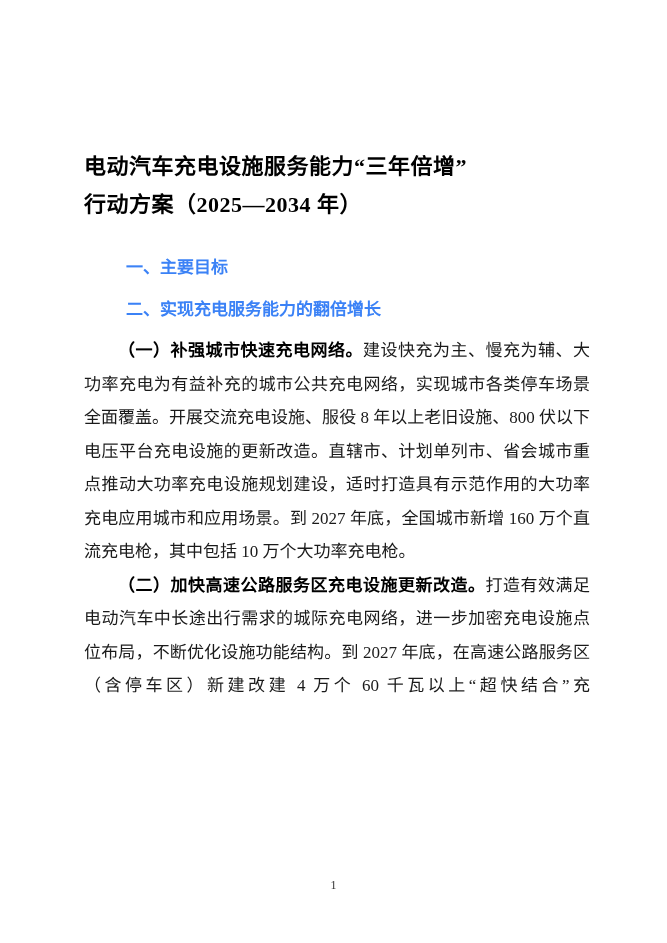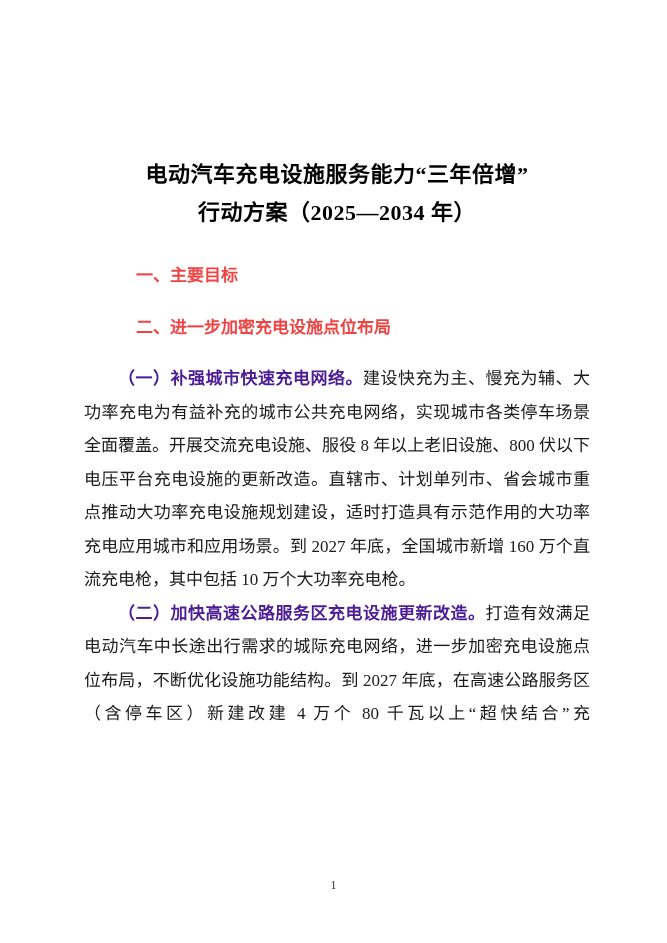--- a/index.html
+++ b/index.html
@@ -19,51 +19,50 @@
     }
     .content {
       box-sizing: border-box;
       padding: 148px 77px 0 84px;
     }
     .doc-title {
       font-family: "Liberation Serif", "DejaVu Serif", serif;
       font-weight: 700;
       font-size: 22px;
       line-height: 38px;
-      text-align: center;
+      text-align: left;
       letter-spacing: 0.5px;
       color: #000000;
-      margin-top: 8px;
     }
     .body-block {
       margin-top: 27px;
       font-size: 17px;
       line-height: 33.5px;
     }
     .heading {
       font-family: "Liberation Sans", "DejaVu Sans", sans-serif;
       font-weight: 700;
       font-size: 17px;
       text-indent: 2em;
-      margin: 18px;
-      color: #ef4444;
+      margin: 8px;
+      color: #3b82f6;
     }
     .para {
       font-family: "Liberation Serif", "DejaVu Serif", serif;
       text-align: justify;
       text-indent: 2em;
       margin: 0;
       color: #1a1a1a;
     }
     .para.truncated {
       text-align-last: justify;
     }
     .lead {
       font-weight: 700;
-      color: #4c1d95;
+      color: #000000;
     }
     .page-number {
       position: absolute;
       left: 0;
       right: 0;
       bottom: 50px;
       text-align: center;
       font-family: "Liberation Serif", "DejaVu Serif", serif;
       font-size: 12px;
       color: #333333;
@@ -78,23 +77,23 @@
     <div class="doc-title">
       <div>电动汽车充电设施服务能力“三年倍增”</div>
       <div>行动方案（2025—2034 年）</div>
     </div>
 
     <div class="body-block">
 
       <h2 class="heading">一、主要目标</h2>
 
 
-      <h2 class="heading">二、进一步加密充电设施点位布局</h2>
+      <h2 class="heading">二、实现充电服务能力的翻倍增长</h2>
 
       <p class="para"><span class="lead">（一）补强城市快速充电网络。</span><span>建设快充为主、慢充为辅、大功率充电为有益补充的城市公共充电网络，实现城市各类停车场景全面覆盖。开展交流充电设施、服役 8 年以上老旧设施、800 伏以下电压平台充电设施的更新改造。直辖市、计划单列市、省会城市重点推动大功率充电设施规划建设，适时打造具有示范作用的大功率充电应用城市和应用场景。到 2027 年底，全国城市新增 160 万个直流充电枪，其中包括 10 万个大功率充电枪。</span></p>
 
-      <p class="para truncated"><span class="lead">（二）加快高速公路服务区充电设施更新改造。</span><span>打造有效满足电动汽车中长途出行需求的城际充电网络，进一步加密充电设施点位布局，不断优化设施功能结构。到 2027 年底，在高速公路服务区（含停车区）新建改建 4 万个 80 千瓦以上“超快结合”充</span></p>
+      <p class="para truncated"><span class="lead">（二）加快高速公路服务区充电设施更新改造。</span><span>打造有效满足电动汽车中长途出行需求的城际充电网络，进一步加密充电设施点位布局，不断优化设施功能结构。到 2027 年底，在高速公路服务区（含停车区）新建改建 4 万个 60 千瓦以上“超快结合”充</span></p>
 
     </div>
   </div>
 
   <div class="page-number">1</div>
 </div>
 
 </body></html>

